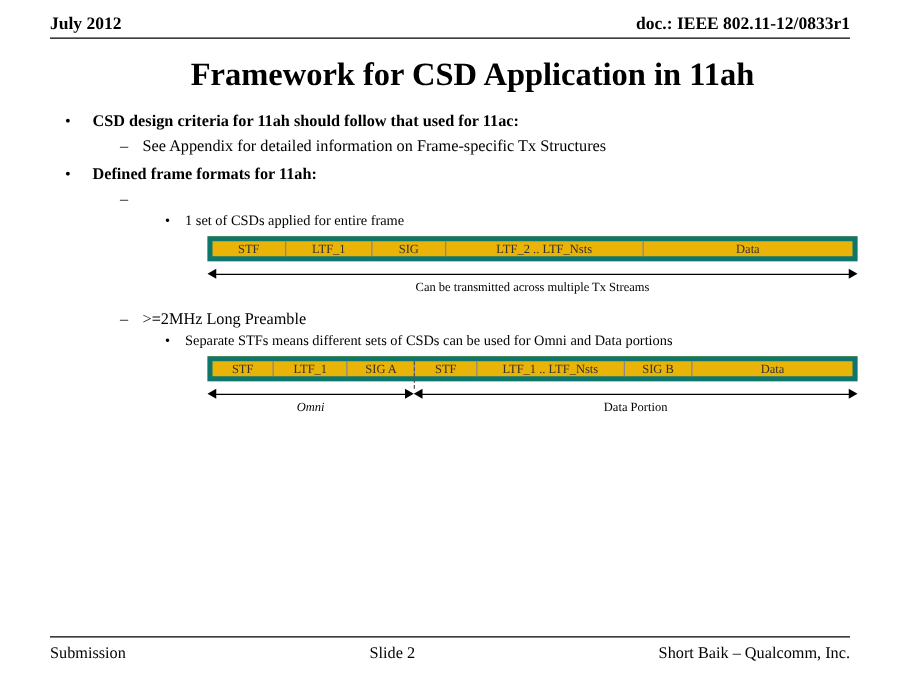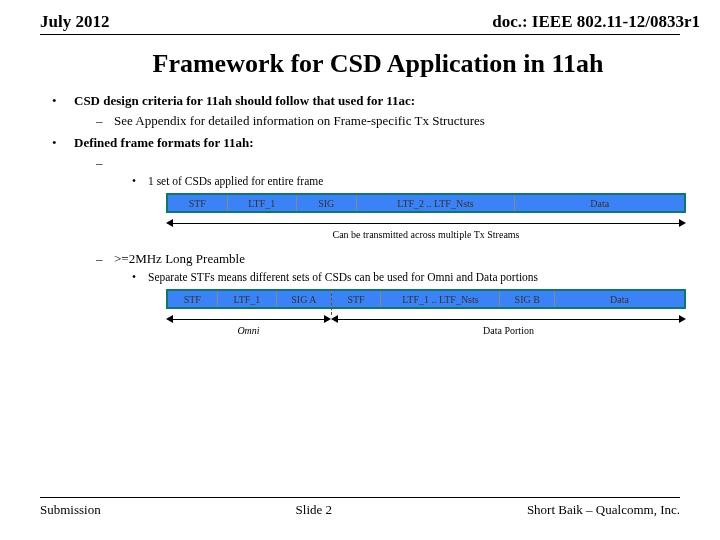--- a/index.html
+++ b/index.html
@@ -8,22 +8,22 @@
     height: 540px;
     background: #fff;
     font-family: "Times New Roman", Times, serif;
     color: #000;
     position: relative;
     overflow: hidden;
   }
   .header {
     display: flex;
     justify-content: space-between;
-    padding: 12px 20px 2px 40px;
-    font-size: 17px;
+    padding: 12px 40px 2px 40px;
+    font-size: 14px;
     font-weight: bold;
   }
   .header-rule {
     margin: 0 40px;
     border: none;
     border-top: 1.5px solid #000;
   }
   .title {
     text-align: center;
     font-size: 26px;
@@ -47,25 +47,25 @@
   ul.subsub > li { font-size: 11.5px; margin-bottom: 4px; display: flex; }
   ul.subsub > li .sq { width: 16px; }
   .bold { font-weight: bold; }
 
   .figure {
     margin: 6px 0 6px 70px;
     width: 520px;
   }
   .frame-row {
     display: flex;
-    border: 2px solid #0f766e;
+    border: 4px solid #0f766e;
     height: 20px;
     font-size: 10px;
     color: #333;
-    background: #3b82f6;
+    background: #eab308;
   }
   .frame-row .seg {
     display: flex;
     align-items: center;
     justify-content: center;
     border-right: 1px solid #888;
     white-space: nowrap;
     overflow: hidden;
   }
   .frame-row .seg:last-child { border-right: none; }
@@ -107,21 +107,21 @@
   .dash-sep {
     position: absolute;
     top: -20px;
     width: 0;
     height: 22px;
     border-left: 1px dashed #555;
   }
 
   .footer {
     position: absolute;
-    bottom: 22px;
+    bottom: 10px;
     left: 0;
     right: 0;
     padding: 0 40px;
     font-size: 13px;
   }
   .footer-rule {
     border: none;
     border-top: 1.5px solid #000;
     margin-bottom: 4px;
   }

